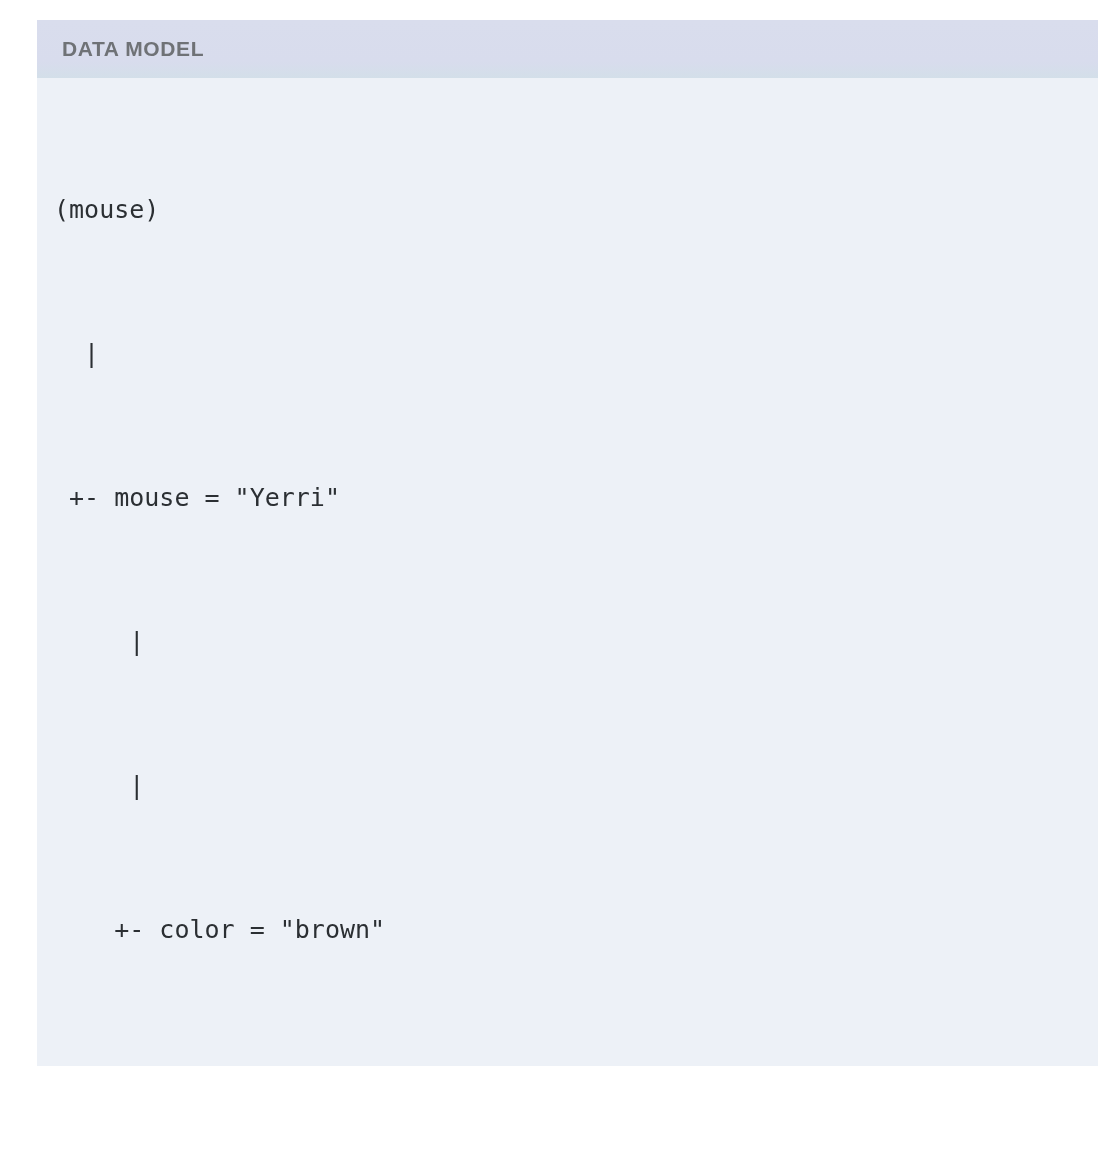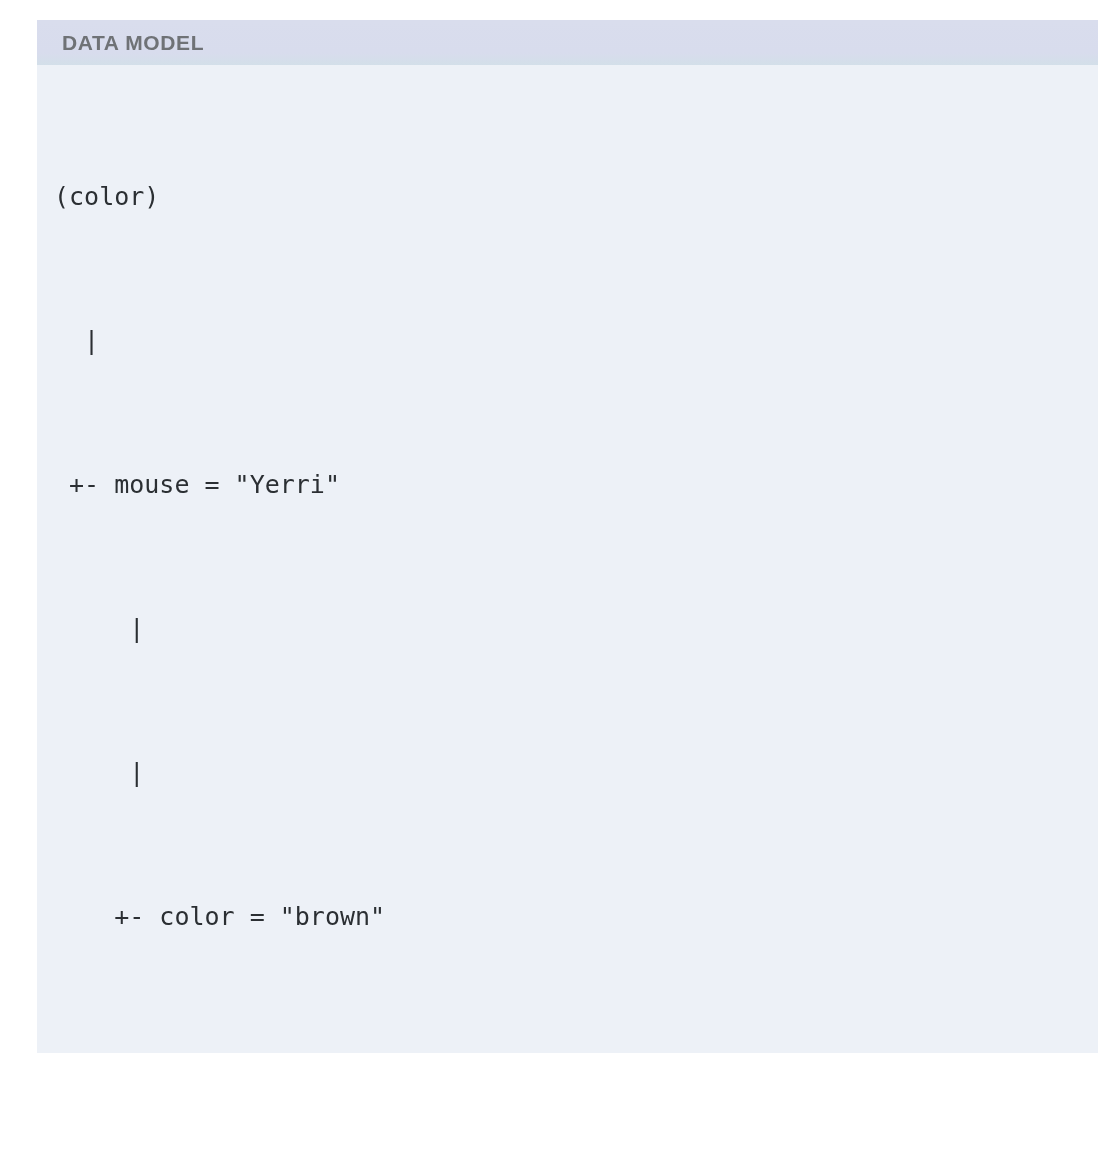--- a/index.html
+++ b/index.html
@@ -19,21 +19,21 @@
     width: 1098px;
     padding: 20px 0 0 0;
   }
 
   
   .block {
     margin: 0 0 0 37px;
     width: 1061px;
   }
   .block-header {
-    height: 45px;
+    height: 58px;
     display: flex;
     align-items: center;
     padding: 0 0 0 25px;
     font-size: 21px;
     font-weight: bold;
     letter-spacing: 0.6px;
     color: #6f7276;
     font-family: "Liberation Sans", sans-serif;
   }
   .block-body {
@@ -61,21 +61,21 @@
 </head>
 <body>
 
 <div class="page">
 
   <section class="block datamodel">
     <div class="block-header">
       <span>DATA MODEL</span>
     </div>
     <div class="block-body">
-      <span class="code-line">(color)</span>
+      <span class="code-line">(mouse)</span>
       <span class="code-line">  |</span>
       <span class="code-line"> +- mouse = "Yerri"</span>
       <span class="code-line">     |</span>
       <span class="code-line">     |</span>
       <span class="code-line">    +- color = "brown"</span>
     </div>
   </section>
 
 </div>
 

